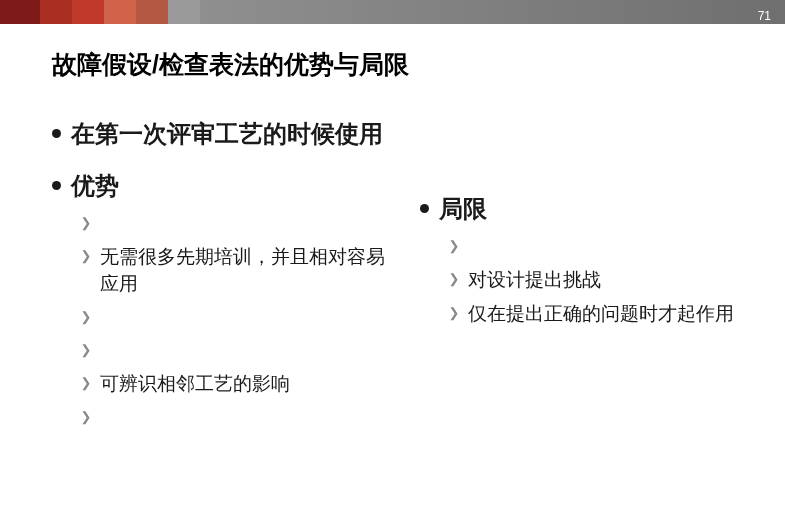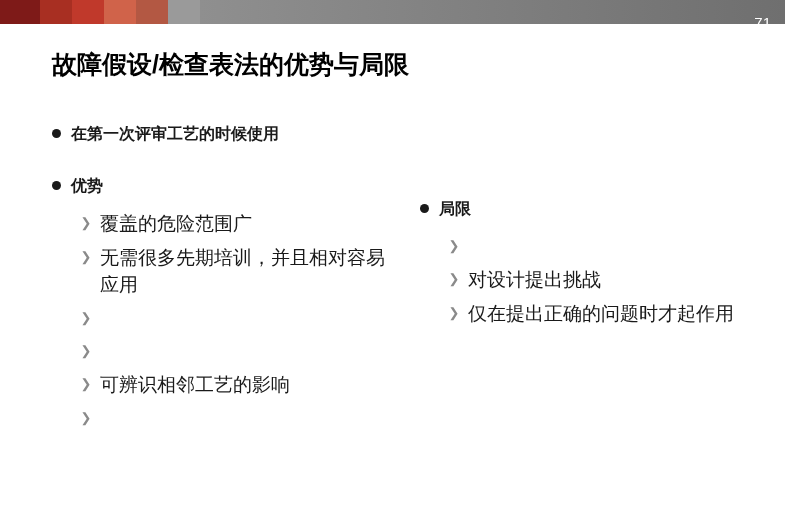--- a/index.html
+++ b/index.html
@@ -29,24 +29,24 @@
       #7e1a18 0px, #7e1a18 40px,
       #a82f22 40px, #a82f22 72px,
       #c0392b 72px, #c0392b 104px,
       #d0634a 104px, #d0634a 136px,
       #b35843 136px, #b35843 168px,
       #9a9a9a 168px, #9a9a9a 200px,
       #8f8f8f 200px, #6f6f6f 785px);
   }
   .page-number {
     position: absolute;
-    top: 14px;
+    top: 7px;
     right: 14px;
     color: #ffffff;
-    font-size: 15px;
+    font-size: 12px;
     font-family: "Liberation Sans", sans-serif;
     line-height: 18px;
   }
 
   .title {
     position: absolute;
     top: 48px;
     left: 52px;
     font-size: 25px;
     font-weight: bold;
@@ -59,21 +59,21 @@
     position: absolute;
     top: 120px;
     left: 0;
     width: 785px;
   }
 
   
   .lvl1 {
     display: flex;
     align-items: flex-start;
-    font-size: 16px;
+    font-size: 24px;
     font-weight: bold;
     color: #1a1a1a;
     font-family: "Liberation Sans", sans-serif;
   }
   .lvl1 .dot {
     width: 9px;
     height: 9px;
     border-radius: 50%;
     background: #1a1a1a;
     margin-top: 9px;
@@ -160,21 +160,20 @@
     <div class="columns">
 
       <div class="col-left">
         <div class="lvl1">
           <span class="dot"></span>
           <span class="txt">优势</span>
         </div>
         <ul class="sub-list">
           <li class="sub-item">
             <span class="arrow">❯</span>
-            <span class="sub-txt">覆盖的危险范围广</span>
           </li>
           <li class="sub-item">
             <span class="arrow">❯</span>
             <span class="sub-txt">无需很多先期培训，并且相对容易应用</span>
           </li>
           <li class="sub-item">
             <span class="arrow">❯</span>
           </li>
           <li class="sub-item">
             <span class="arrow">❯</span>

